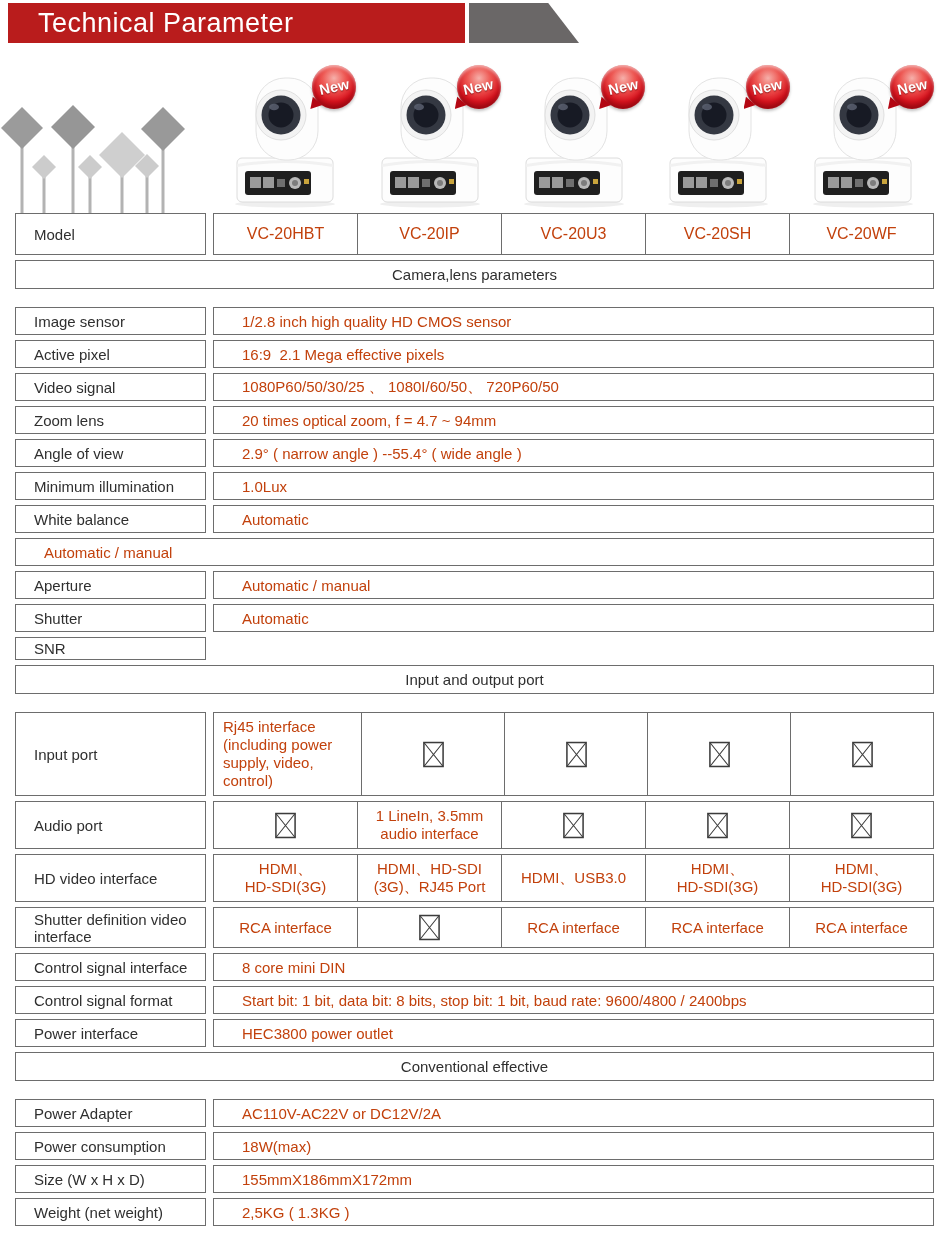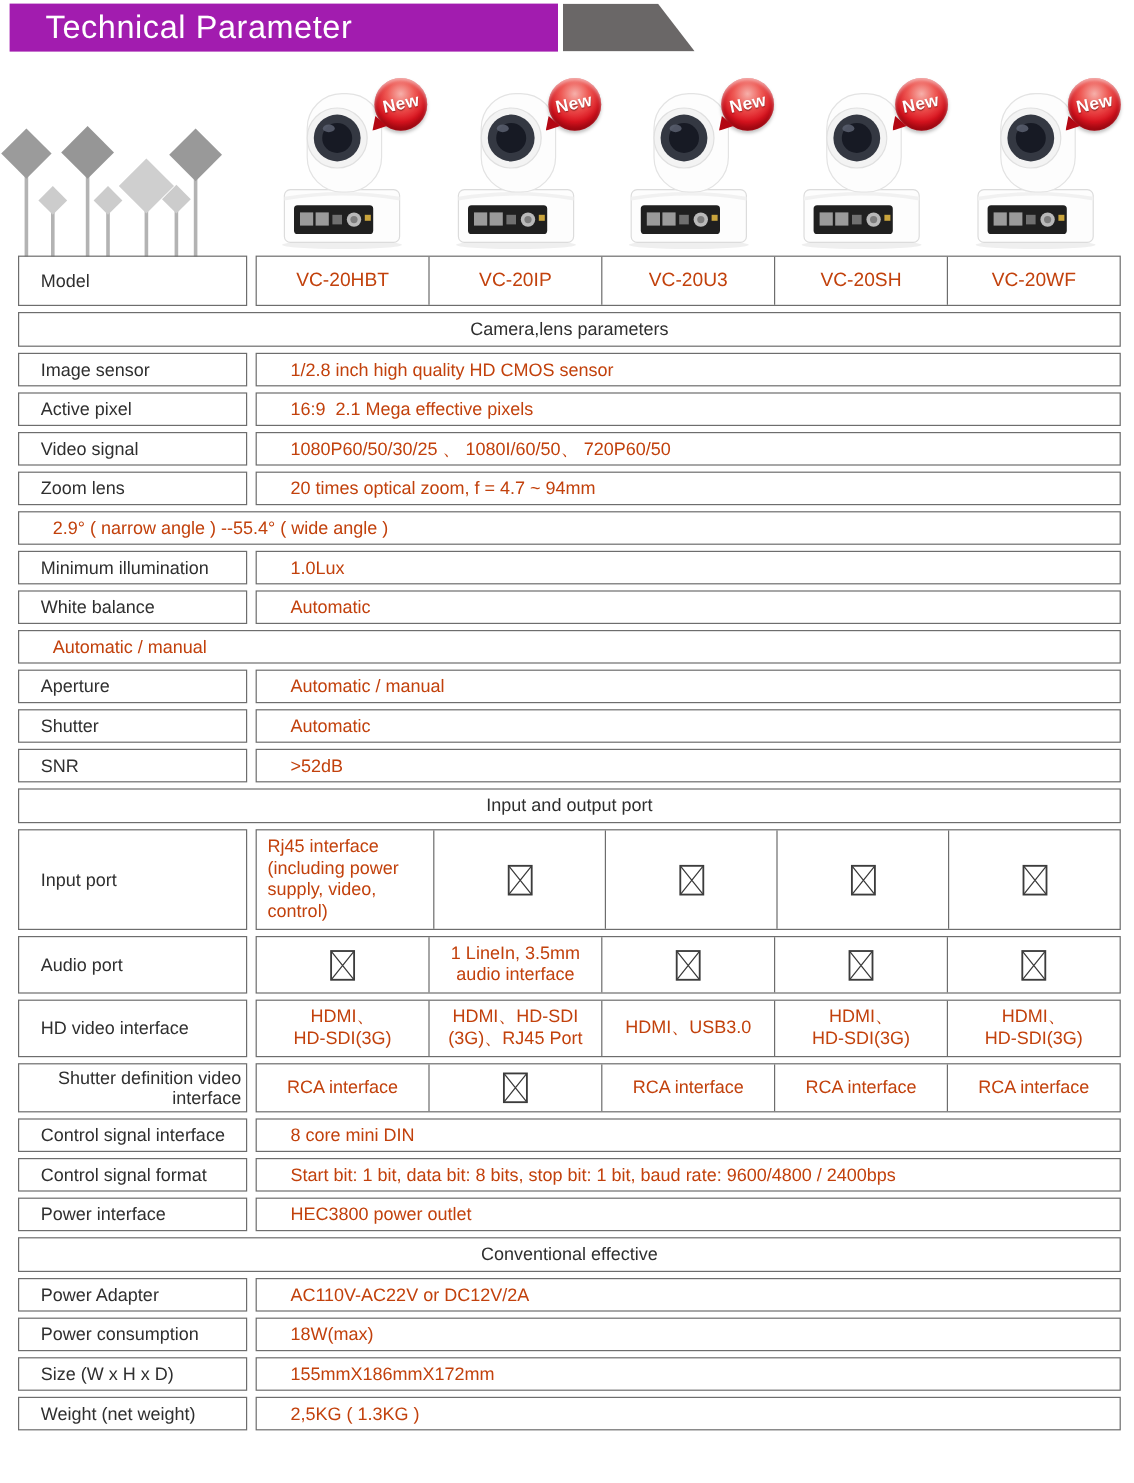--- a/index.html
+++ b/index.html
@@ -1,21 +1,21 @@
 <!DOCTYPE html>
 <html><head>
 <meta charset="utf-8">
 <style>
   html,body{margin:0;padding:0;}
   body{
     width:945px;height:1236px;position:relative;background:#ffffff;
     font-family:"Liberation Sans", sans-serif;color:#333;overflow:hidden;
   }
   
-  .banner{position:absolute;left:8px;top:3px;width:457px;height:40px;background:#a21caf;display:flex;align-items:center;}
+  .banner{position:absolute;left:8px;top:3px;width:457px;height:40px;background:#b91c1c;display:flex;align-items:center;}
   .banner-title{color:#fff;font-size:27px;padding-left:30px;letter-spacing:.5px;white-space:nowrap;}
   .banner-tail{position:absolute;left:469px;top:3px;width:110px;height:40px;background:#6a6767;
     clip-path:polygon(0 0,72% 0,100% 100%,0 100%);}
   
   .decor{position:absolute;left:0;top:95px;}
   
   .camera-strip{position:absolute;left:213px;top:58px;width:722px;height:152px;display:flex;}
   .cam-slot{width:144.4px;position:relative;height:152px;}
   .cam-svg{position:absolute;left:50%;transform:translateX(-50%);bottom:2px;}
   .badge{position:absolute;top:7px;right:1px;width:44px;height:44px;border-radius:50%;z-index:3;
@@ -23,24 +23,24 @@
     box-shadow:inset 0 2px 3px rgba(255,255,255,.55), inset 0 -4px 6px rgba(110,0,8,.55), 0 2px 3px rgba(0,0,0,.25);
     display:flex;align-items:center;justify-content:center;}
   .badge::after{content:"";position:absolute;left:-2px;bottom:0px;width:12px;height:13px;background:#b30713;
     clip-path:polygon(0 100%,20% 5%,100% 70%);}
   .badge-label{color:#fff;font-weight:bold;font-size:14.5px;transform:rotate(-12deg);
     text-shadow:0 1px 1px rgba(90,0,0,.6);letter-spacing:.3px;}
   
   .spec-table{position:absolute;left:15px;top:213px;width:919px;font-size:15px;}
   .trow{display:flex;align-items:stretch;margin-bottom:5px;}
   .row-label{width:191px;min-width:191px;margin-right:7px;border:1px solid #6d6d6d;box-sizing:border-box;
-    display:flex;align-items:center;padding:2px 4px 2px 18px;line-height:17px;color:#2f2f2f;text-align:right;}
+    display:flex;align-items:center;padding:2px 4px 2px 18px;line-height:17px;color:#2f2f2f;}
   .row-value{flex:1;border:1px solid #6d6d6d;box-sizing:border-box;color:#c2410c;}
   .single-value{display:flex;align-items:center;padding-left:28px;min-height:28px;height:26px;}
-  .section-row{border:1px solid #6d6d6d;box-sizing:border-box;height:29px;margin-bottom:5px;
+  .section-row{border:1px solid #6d6d6d;box-sizing:border-box;height:29px;margin-bottom:18px;
     display:flex;align-items:center;justify-content:center;color:#2f2f2f;}
   .multi-value{display:flex;align-items:stretch;}
   .cell{flex:1;border-left:1px solid #6d6d6d;display:flex;align-items:center;justify-content:center;
     text-align:center;line-height:18px;padding:5px 4px;box-sizing:border-box;}
   .cell:first-child{border-left:none;}
   .cell .cell-text{white-space:pre-line;}
   .cell.left{justify-content:flex-start;text-align:left;padding-left:9px;}
   .model .row-value{height:42px;}
   .model .cell{font-size:16px;}
   .multi .row-value{min-height:40px;}
@@ -214,20 +214,21 @@
       </div>
       <div class="trow single">
         <div class="row-label">Video signal</div>
         <div class="row-value single-value">1080P60/50/30/25 、 1080I/60/50、 720P60/50</div>
       </div>
       <div class="trow single">
         <div class="row-label">Zoom lens</div>
         <div class="row-value single-value">20 times optical zoom, f = 4.7 ~ 94mm</div>
       </div>
       <div class="trow single">
+        <div class="row-label">Angle of view</div>
         <div class="row-value single-value">2.9° ( narrow angle ) --55.4° ( wide angle )</div>
       </div>
       <div class="trow single">
         <div class="row-label">Minimum illumination</div>
         <div class="row-value single-value">1.0Lux</div>
       </div>
       <div class="trow single">
         <div class="row-label">White balance</div>
         <div class="row-value single-value">Automatic</div>
       </div>
@@ -237,21 +238,20 @@
       <div class="trow single">
         <div class="row-label">Aperture</div>
         <div class="row-value single-value">Automatic / manual</div>
       </div>
       <div class="trow single">
         <div class="row-label">Shutter</div>
         <div class="row-value single-value">Automatic</div>
       </div>
       <div class="trow single">
         <div class="row-label">SNR</div>
-        <div class="row-value single-value">&gt;52dB</div>
       </div>
       <div class="section-row">
         <span>Input and output port</span>
       </div>
       <div class="trow multi">
         <div class="row-label">Input port</div>
         <div class="row-value multi-value">
           <div class="cell left">
             <span class="cell-text">Rj45 interface (including power supply, video, control)</span>
           </div>

